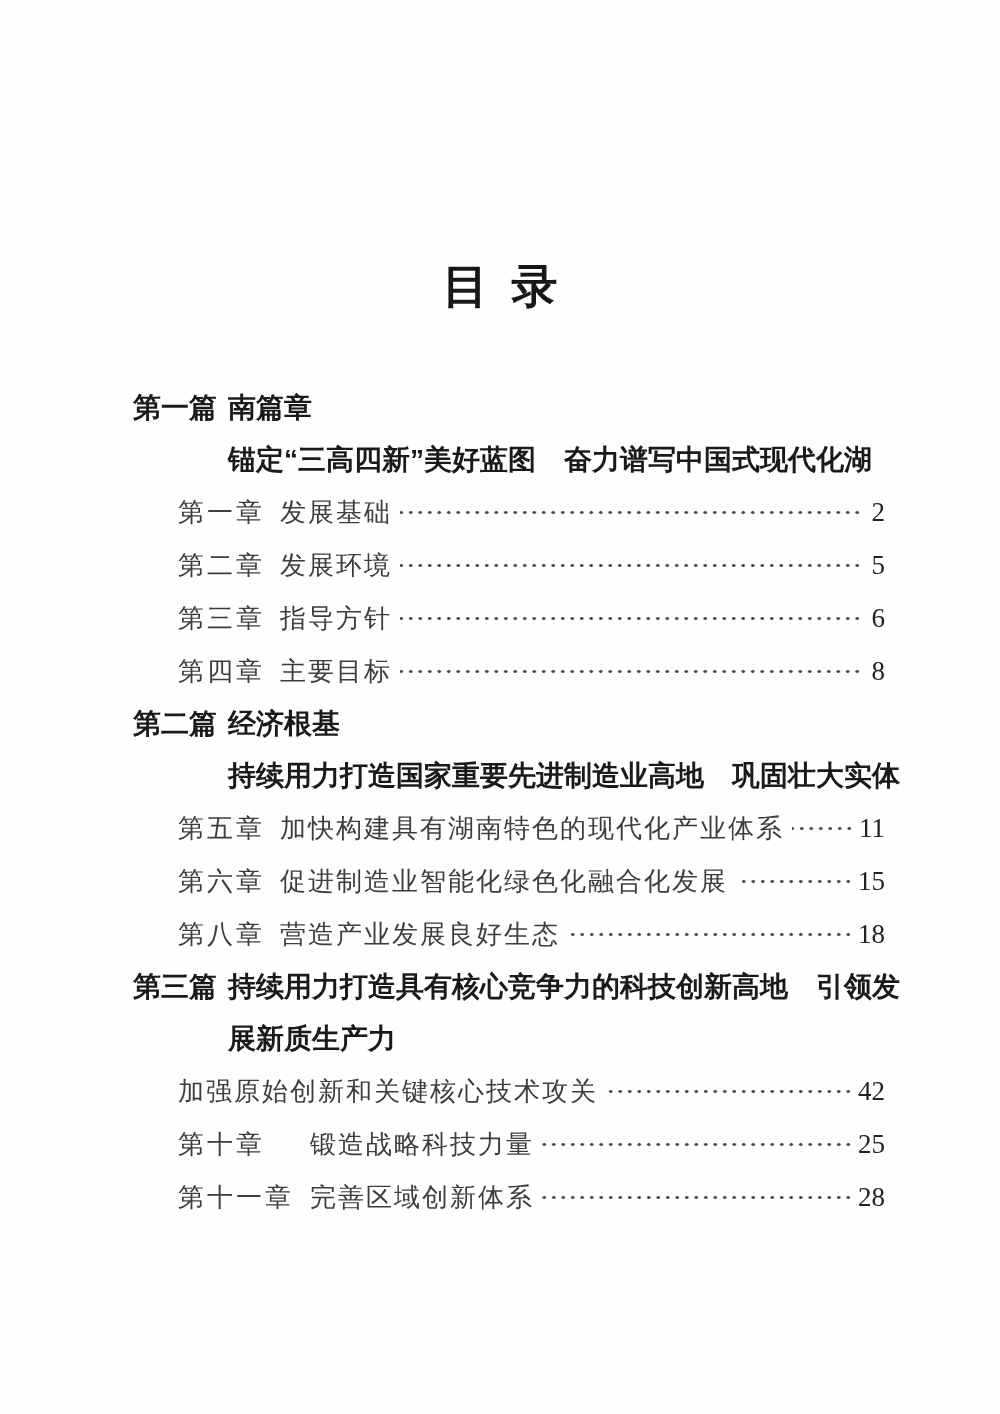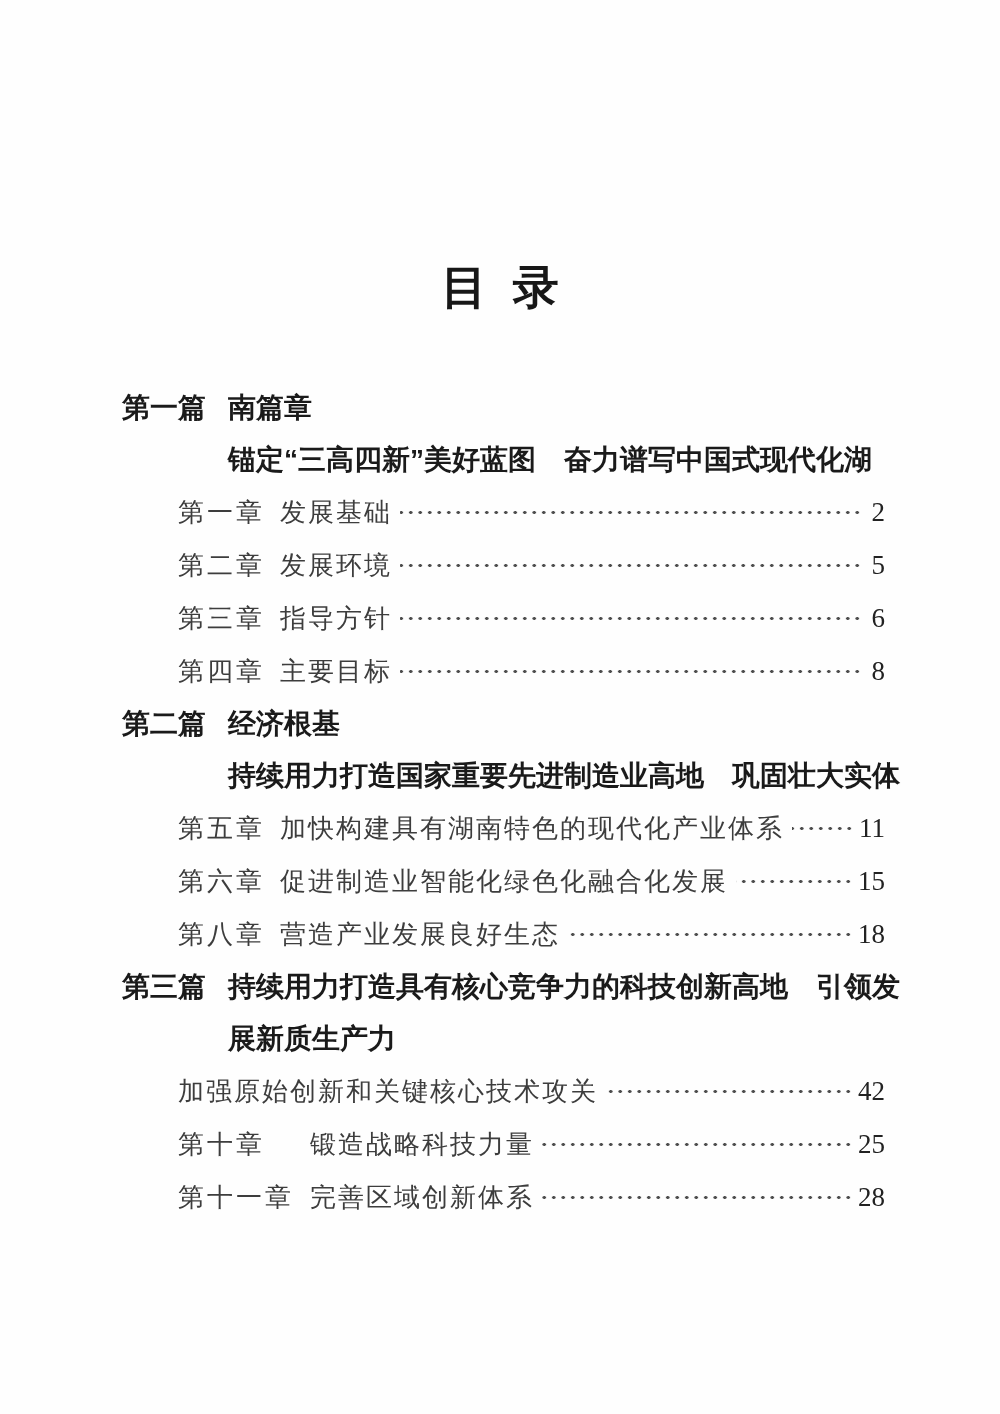--- a/index.html
+++ b/index.html
@@ -18,40 +18,41 @@
     background: #fefefe;
   }
   .doc-title {
     padding-top: 262px;
     text-align: center;
     font-size: 46px;
     font-weight: bold;
     line-height: 50px;
     white-space: pre;
     color: #171717;
-    font-family: Liberation Sans, sans-serif;
+    font-family: Liberation Serif, serif;
   }
   .toc {
     margin-top: 70px;
     padding-left: 122px;
     padding-right: 115px;
   }
   .section-heading {
     display: flex;
     align-items: flex-start;
     font-weight: bold;
     font-size: 28px;
     line-height: 52px;
     color: #1a1a1a;
     font-family: "Liberation Sans", sans-serif;
   }
   .section-label {
     flex: none;
     width: 106px;
     white-space: nowrap;
+    text-align: center;
   }
   .section-title { flex: 1; }
   .section-title .line { display: block; white-space: nowrap; }
   .chapter-row {
     display: flex;
     align-items: baseline;
     padding-left: 56px;
     font-family: "Liberation Serif", serif;
     font-size: 26px;
     line-height: 52px;

